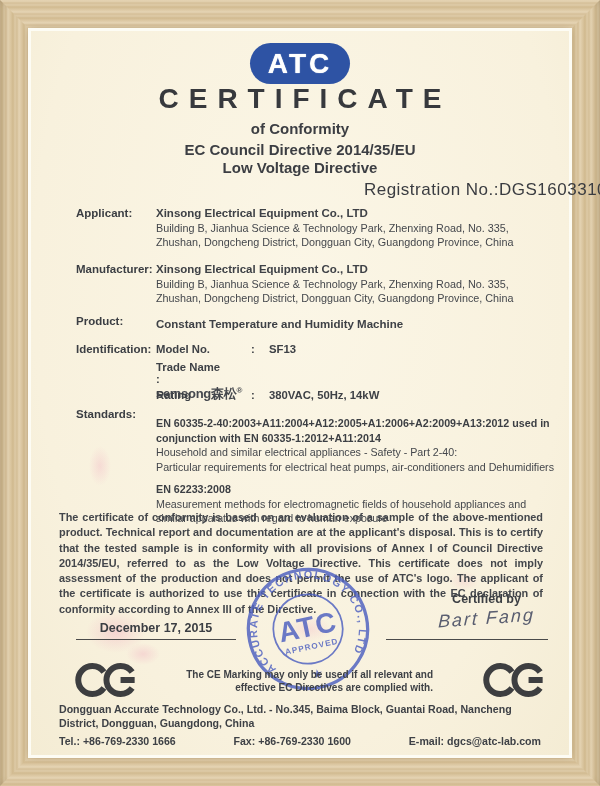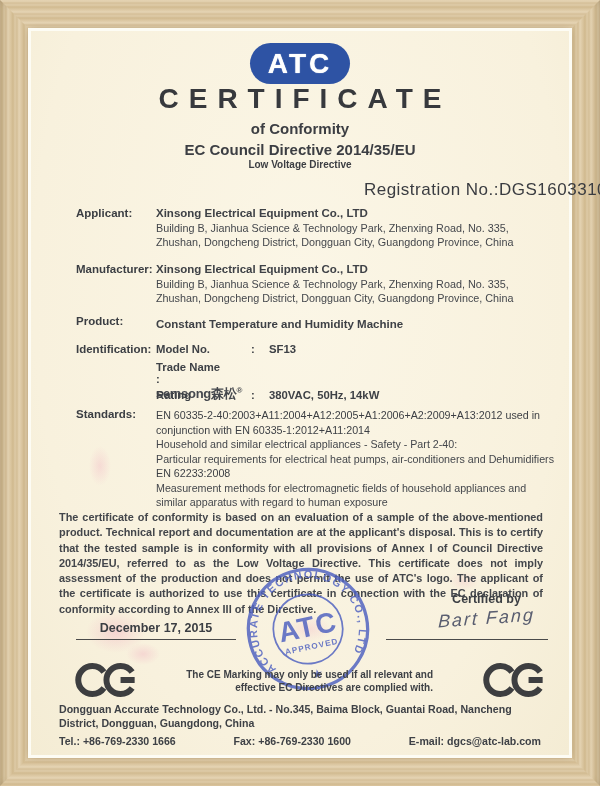--- a/index.html
+++ b/index.html
@@ -40,39 +40,39 @@
     text-shadow:0 0 1px #fff;
   }
   .cert-title{
     position:absolute;top:52px;left:0;width:100%;text-align:center;
     font-size:28px;font-weight:700;letter-spacing:10px;color:#37393d;
     text-indent:10px;
   }
   .subline{position:absolute;left:0;width:100%;text-align:center;font-weight:700;color:#3c3e43;}
   .sub-conformity{top:89px;font-size:15px;}
   .sub-dir1{top:110px;font-size:15px;}
-  .sub-dir2{top:128px;font-size:10px;}
+  .sub-dir2{top:128px;font-size:15px;}
   .registration{
     position:absolute;top:149px;left:0;width:100%;text-align:right;
     font-size:17px;font-weight:400;letter-spacing:.5px;color:#3a3c41;margin-left:48px;
   }
   
   .flabel{position:absolute;left:45px;font-size:11.5px;font-weight:700;color:#3b3e43;}
   .fblock{position:absolute;left:125px;width:398px;color:#44474c;}
   .company{font-size:11.5px;font-weight:700;color:#3e4146;}
   .address{font-size:10.8px;line-height:13.8px;margin-top:3px;}
   .product-value{font-size:11.5px;font-weight:700;color:#3e4146;}
   .ident-row{position:absolute;left:125px;display:flex;font-size:11.3px;color:#3e4146;font-weight:700;}
   .ident-name{width:95px;}
   .ident-sep{width:18px;}
   .trade-logo{font-size:13px;font-weight:700;letter-spacing:-0.3px;color:#45484e;}
   .trade-logo sup{font-size:8px;}
   .standards{position:absolute;left:125px;top:377px;width:400px;
     font-size:10.7px;line-height:14.5px;color:#44474c;}
-  .std-bold{font-weight:400;color:#3c3f44;}
+  .std-bold{font-weight:700;color:#3c3f44;margin-top:8px;}
   
   .body-par{
     position:absolute;left:28px;top:479px;width:484px;
     font-size:10.9px;line-height:15.3px;font-weight:700;color:#43464b;
     text-align:justify;
   }
   
   .certified-by{position:absolute;top:561px;left:388px;width:135px;text-align:center;
     font-size:12.5px;font-weight:700;color:#3b3e43;}
   .signature{position:absolute;top:577px;left:388px;width:135px;text-align:center;

